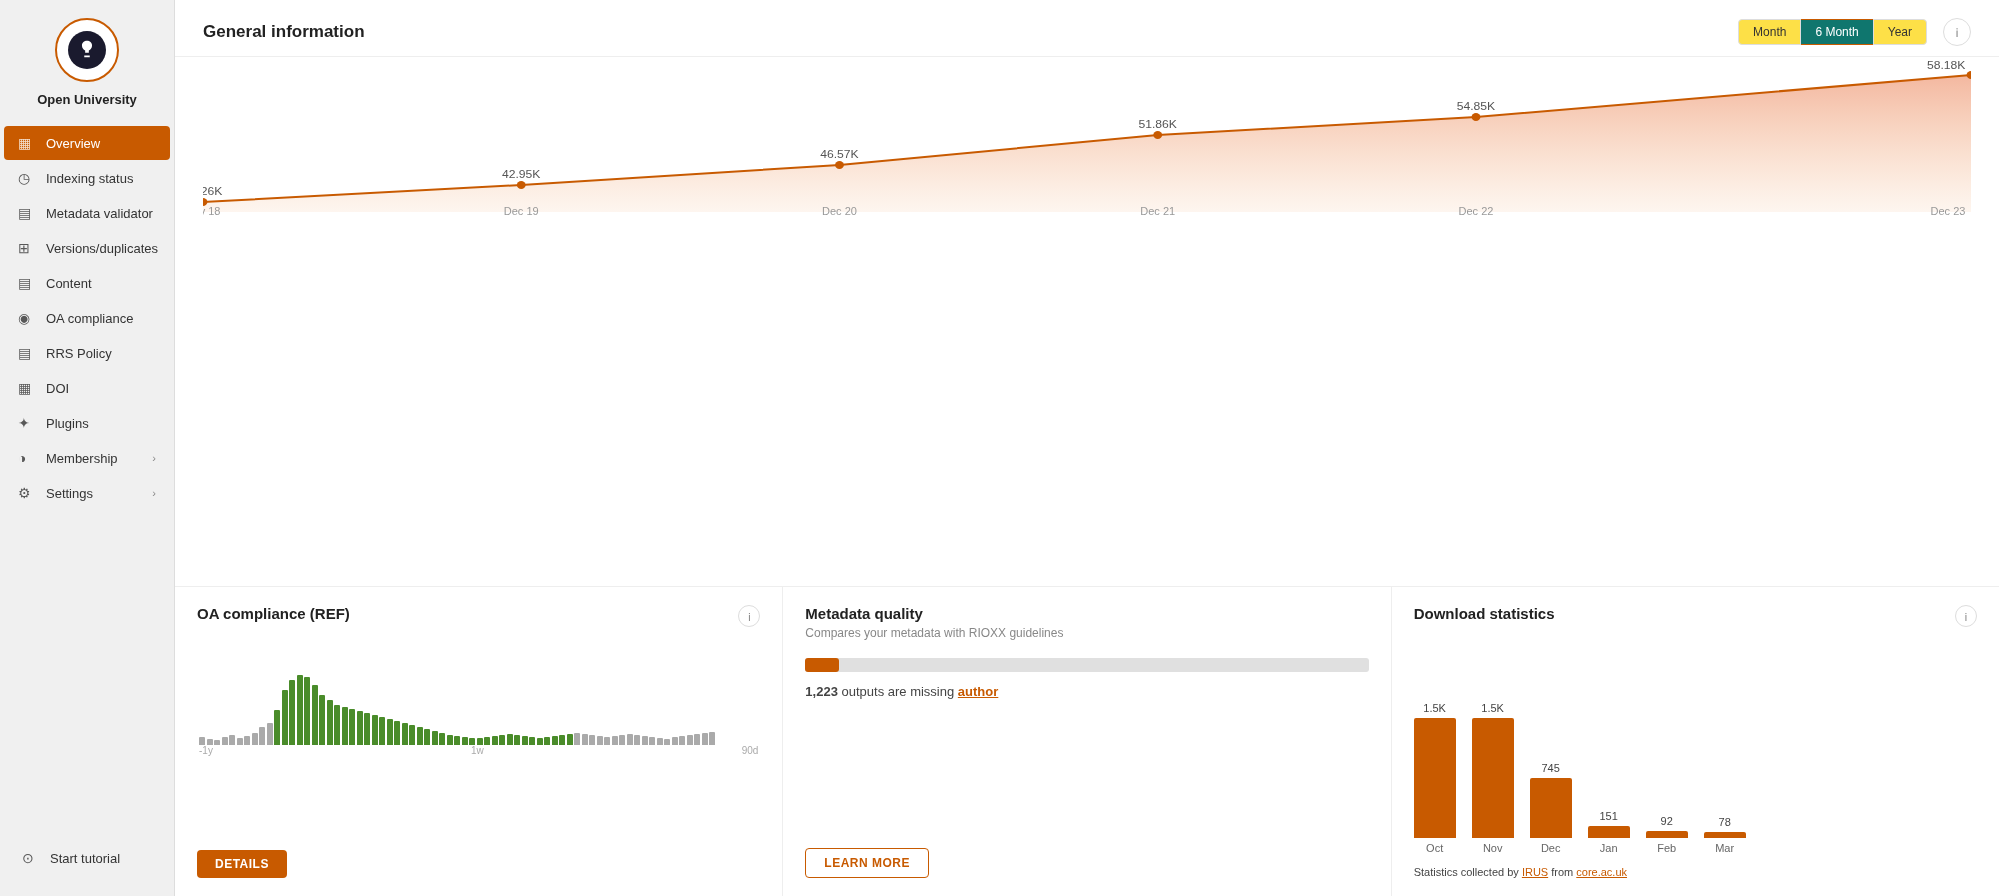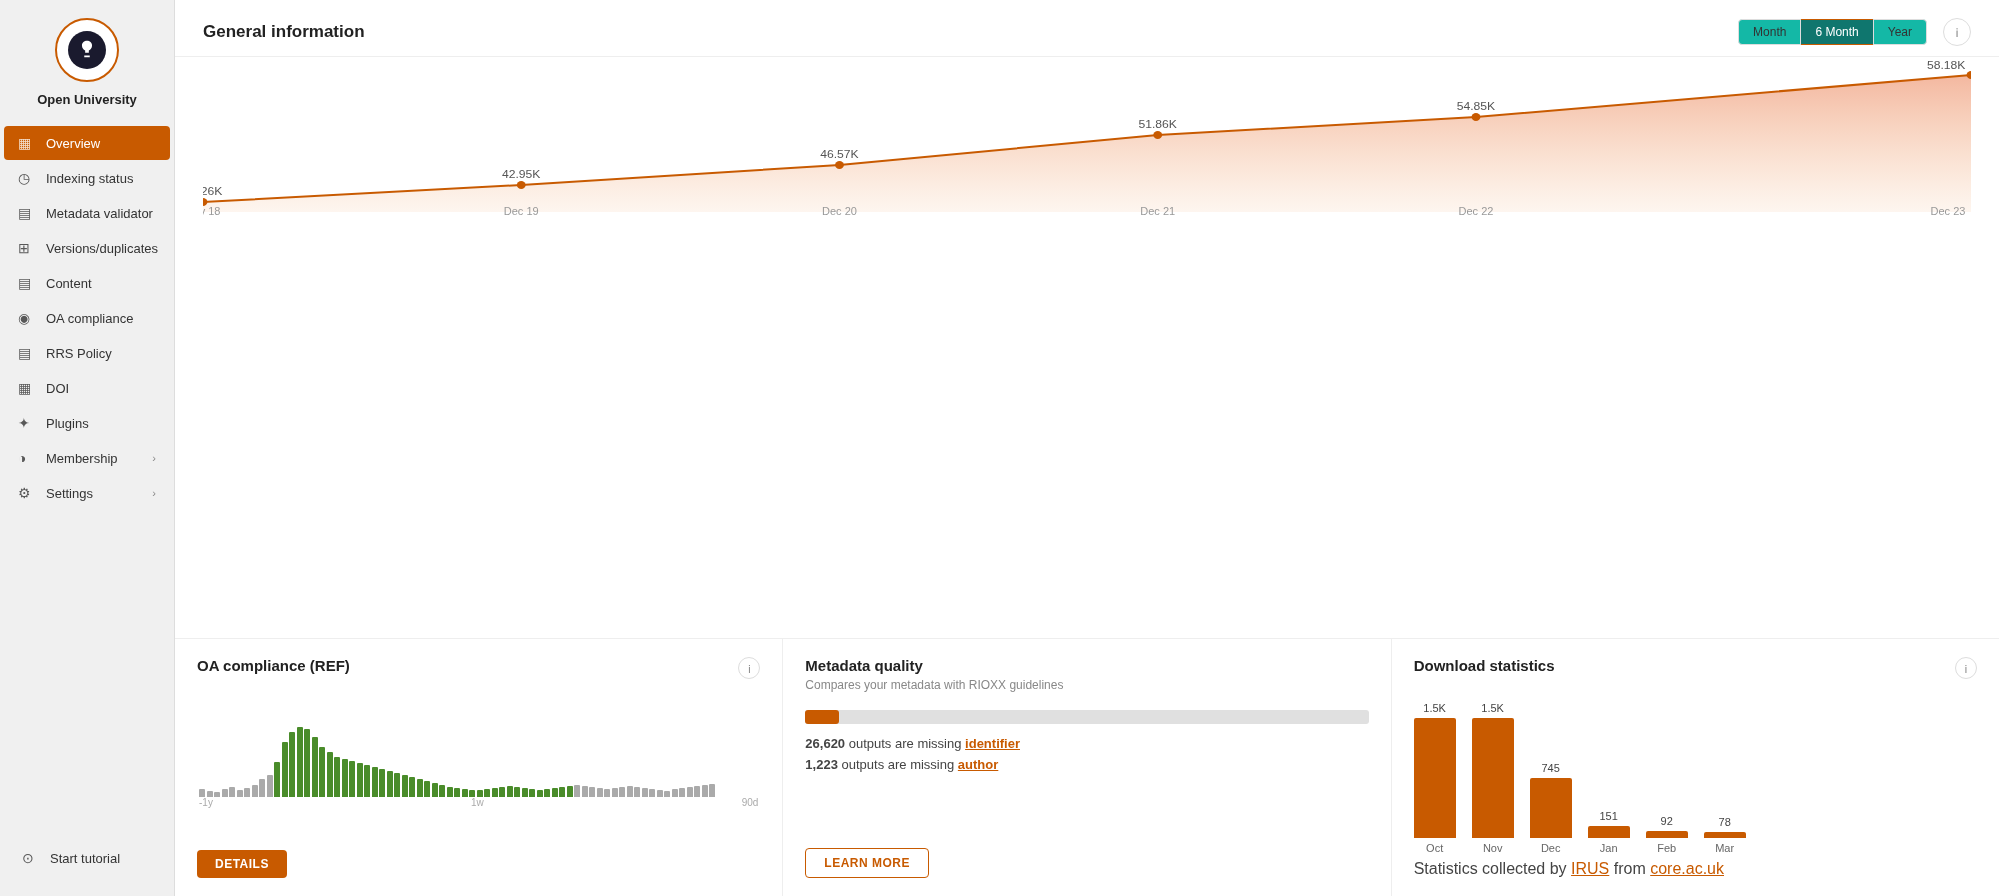--- a/index.html
+++ b/index.html
@@ -78,21 +78,21 @@
       display: flex;
       align-items: center;
       justify-content: space-between;
     }
     .main-header-title { font-size: 17px; font-weight: 600; color: #222; }
 
     .time-buttons { display: flex; gap: 0; align-items: center; }
     .time-btn {
       padding: 5px 14px;
       border: 1px solid #ddd;
-      background: #14b8a6;
+      background: #fde047;
       font-size: 12px;
       cursor: pointer;
       color: #333;
     }
     .time-btn:first-child { border-radius: 4px 0 0 4px; }
     .time-btn:nth-child(2) { border-radius: 0; border-left: none; border-right: none; }
     .time-btn.active { background: #0f766e; color: white; border-color: #c85a00; }
     .time-btn:last-child { border-radius: 0 4px 4px 0; }
     .info-circle-btn { background: none; border: 1px solid #ddd; border-radius: 50%; width: 28px; height: 28px; display: flex; align-items: center; justify-content: center; cursor: pointer; margin-left: 8px; font-size: 12px; color: #888; }
 
@@ -137,21 +137,21 @@
       min-height: 160px;
       overflow: hidden;
     }
     .chart-svg { width: 100%; height: 160px; }
 
     
     .bottom-row {
       display: flex;
       gap: 0;
       border-top: 1px solid #eee;
-      height: 258px;
+      height: 310px;
       overflow: hidden;
     }
     .panel {
       flex: 1;
       border-right: 1px solid #eee;
       padding: 18px 22px;
       background: #fff;
       display: flex;
       flex-direction: column;
       overflow: hidden;
@@ -197,21 +197,21 @@
       letter-spacing: 0.5px;
       align-self: flex-start;
     }
 
     
     .dl-bars-wrap { display: flex; align-items: flex-end; gap: 16px; margin-top: 10px; flex: 1; }
     .dl-bar-col { display: flex; flex-direction: column; align-items: center; gap: 4px; }
     .dl-bar-label-top { font-size: 11px; color: #444; }
     .dl-bar { background: #c85a00; border-radius: 2px 2px 0 0; width: 42px; }
     .dl-bar-label-bottom { font-size: 11px; color: #666; }
-    .dl-footer { font-size: 16px; color: #444; margin-top: 6px; }
+    .dl-footer { font-size: 11px; color: #444; margin-top: 12px; }
     .dl-link { color: #c85a00; }
 
     .oa-timeline { display: flex; justify-content: space-between; font-size: 10px; color: #aaa; margin-bottom: 11px; padding: 0 2px; }
   </style>
 </head>
 <body>
 
 <div id="sidebar">
   <div class="sidebar-logo">
     <div class="sidebar-logo-inner">
@@ -425,21 +425,20 @@
         <div>
           <div class="panel-title">Metadata quality</div>
           <div class="panel-subtitle">Compares your metadata with RIOXX guidelines</div>
         </div>
       </div>
       <div class="quality-bar-wrap">
         <div class="quality-bar-track">
           <div class="quality-bar-fill" style="width:6%;"></div>
         </div>
       </div>
-      <div class="quality-stat"><strong>26,620</strong> <span>outputs are missing</span> <a class="quality-link" href="#">identifier</a></div>
       <div class="quality-stat"><strong>1,223</strong> <span>outputs are missing</span> <a class="quality-link" href="#">author</a></div>
       <button class="learn-more-btn" style="margin-top:auto;">LEARN MORE</button>
     </div>
 
     <div class="panel">
       <div class="panel-header">
         <div class="panel-title">Download statistics</div>
         <button class="info-circle-btn" style="width:22px;height:22px;font-size:11px;">ℹ</button>
       </div>
       <div class="dl-bars-wrap" id="dl-bars-container">

